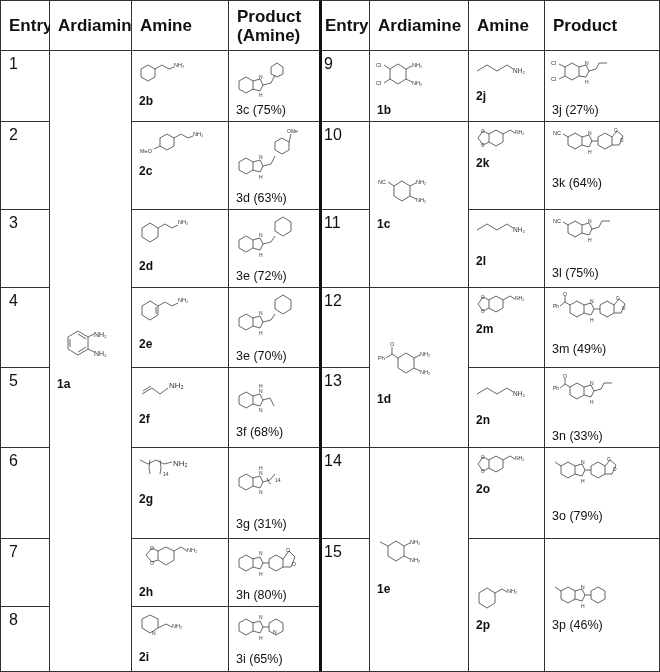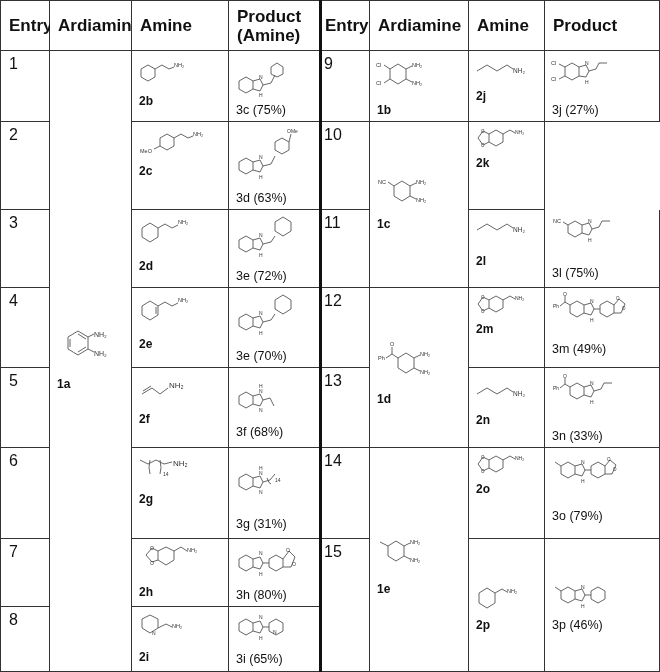--- a/index.html
+++ b/index.html
@@ -399,20 +399,36 @@
         <line class="bond" x1="8" y1="22" x2="14" y2="19"></line>
       <polygon class="bond" points="14,10 21,6 28,10 28,19 21,23 14,19"></polygon>
       <polyline class="bond" points="28,10 35,8 38,14 35,20 28,19"></polyline>
       <text x="34" y="8" font-size="5">N</text>
       <text x="34" y="27" font-size="5">H</text>
       <polyline class="bond" points="38,14 45,12 48,6 56,6"></polyline>
     </svg>
     <span class="yield" style="left:7px;top:52px;"><b>3j</b> <span>(27%)</span></span>
   </div>
 
+  <div class="cell" style="left:545px;top:122px;width:115px;height:88px;">
+    <svg style="left:6px;top:4px;" width="100" height="34" viewBox="0 0 100 34">
+      <text x="2" y="9" font-size="5.5">NC</text>
+      <line class="bond" x1="12" y1="8" x2="17" y2="11"></line>
+      <polygon class="bond" points="17,11 24,7 31,11 31,19 24,23 17,19"></polygon>
+      <polyline class="bond" points="31,11 38,9 41,15 38,21 31,19"></polyline>
+      <text x="37" y="9" font-size="5">N</text>
+      <text x="37" y="28" font-size="5">H</text>
+      <line class="bond" x1="41" y1="15" x2="47" y2="15"></line>
+      <polygon class="bond" points="47,11 54,7 61,11 61,19 54,23 47,19"></polygon>
+      <polyline class="bond" points="61,11 66,5 72,10 68,19 61,19"></polyline>
+      <text x="63" y="6" font-size="4.5">O</text>
+      <text x="69" y="16" font-size="4.5">O</text>
+    </svg>
+    <span class="yield" style="left:7px;top:54px;"><b>3k</b> <span>(64%)</span></span>
+  </div>
 
   <div class="cell" style="left:545px;top:210px;width:115px;height:78px;">
     <svg style="left:6px;top:4px;" width="90" height="34" viewBox="0 0 90 34">
       <text x="2" y="9" font-size="5.5">NC</text>
       <line class="bond" x1="12" y1="8" x2="17" y2="11"></line>
       <polygon class="bond" points="17,11 24,7 31,11 31,19 24,23 17,19"></polygon>
       <polyline class="bond" points="31,11 38,9 41,15 38,21 31,19"></polyline>
       <text x="37" y="9" font-size="5">N</text>
       <text x="37" y="28" font-size="5">H</text>
       <polyline class="bond" points="41,15 48,13 51,7 59,7"></polyline>

